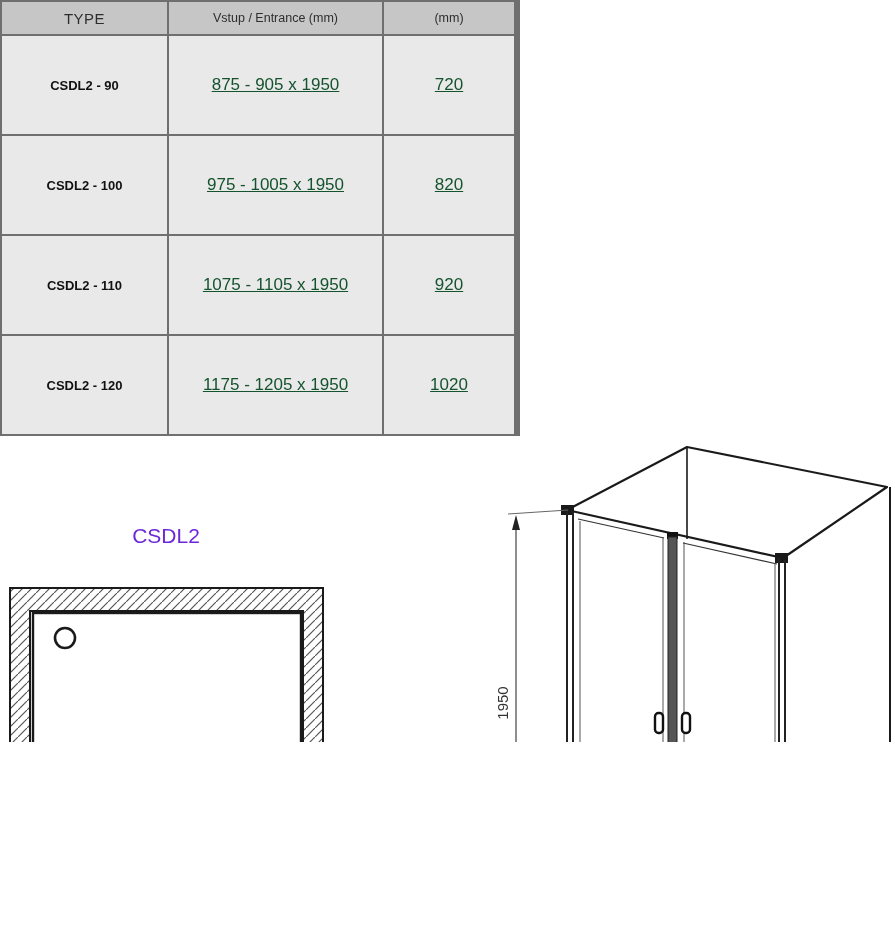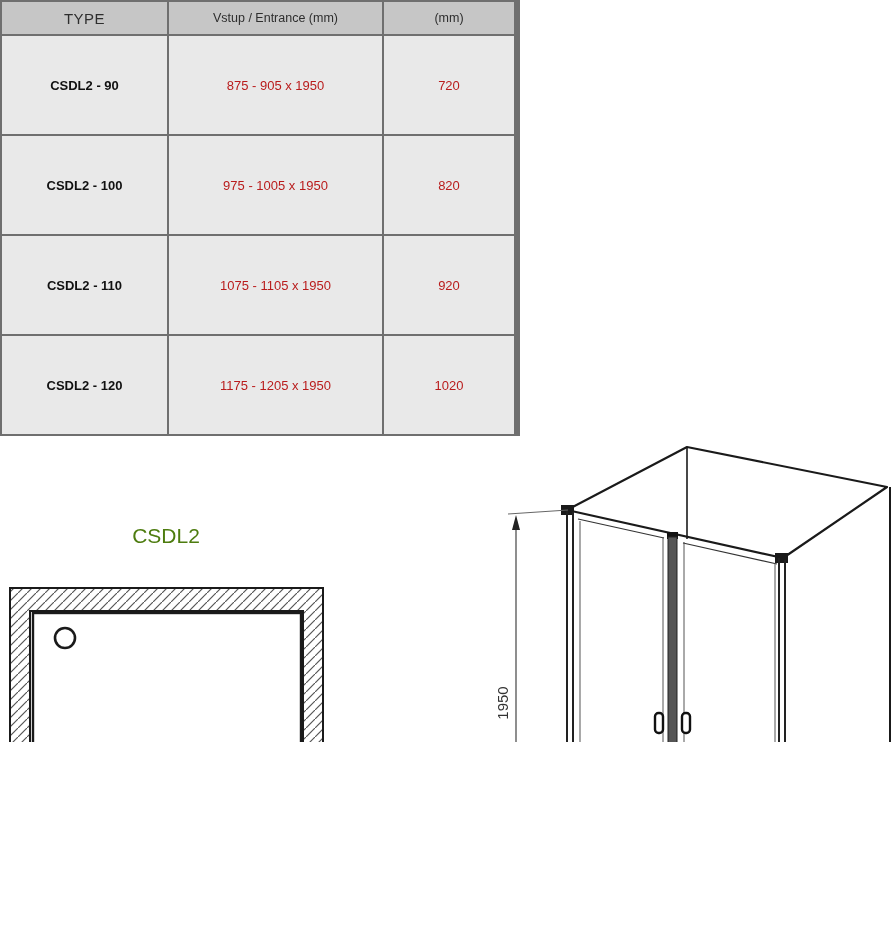--- a/index.html
+++ b/index.html
@@ -9,25 +9,25 @@
   
   .spec-table{position:absolute;left:0;top:0;width:516px;
     display:grid;grid-template-columns:165px 213px 130px;
     grid-template-rows:32px 98px 98px 98px 98px;
     gap:2px;background:#6f6f6f;border:2px solid #6f6f6f;}
   .cell{display:flex;align-items:center;justify-content:center;text-align:center;background:#e9e9e9;}
   .cell.head{background:#c6c6c6;color:#2e2e2e;}
   .h-type{font-size:15px;letter-spacing:.5px;}
   .h-small{font-size:12.5px;}
   .c-type{font-weight:bold;font-size:13px;color:#111;}
-  .c-val{font-size:13px;color:#b91c1c;}
+  .c-val{font-size:17px;color:#14532d;text-decoration:underline;}
 
   
   .lbl{position:absolute;white-space:nowrap;}
-  .lbl-title{left:118px;top:524px;width:96px;text-align:center;font-size:21px;font-weight:500;color:#4d7c0f;}
+  .lbl-title{left:118px;top:524px;width:96px;text-align:center;font-size:21px;font-weight:500;color:#6d28d9;}
   .lbl-v{left:157px;top:906px;width:26px;text-align:center;font-size:17px;font-weight:600;color:#222;}
   .lbl-v2{left:114px;top:886px;font-size:15px;font-weight:500;color:#737373;}
   .lbl-1950{left:474px;top:694px;width:58px;height:18px;line-height:18px;text-align:center;
             font-size:15px;color:#333;transform:rotate(-90deg);}
 
   svg{position:absolute;display:block;}
   .svg-top{left:0;top:575px;}
   .svg-front{left:490px;top:435px;}
 </style>
 </head>

